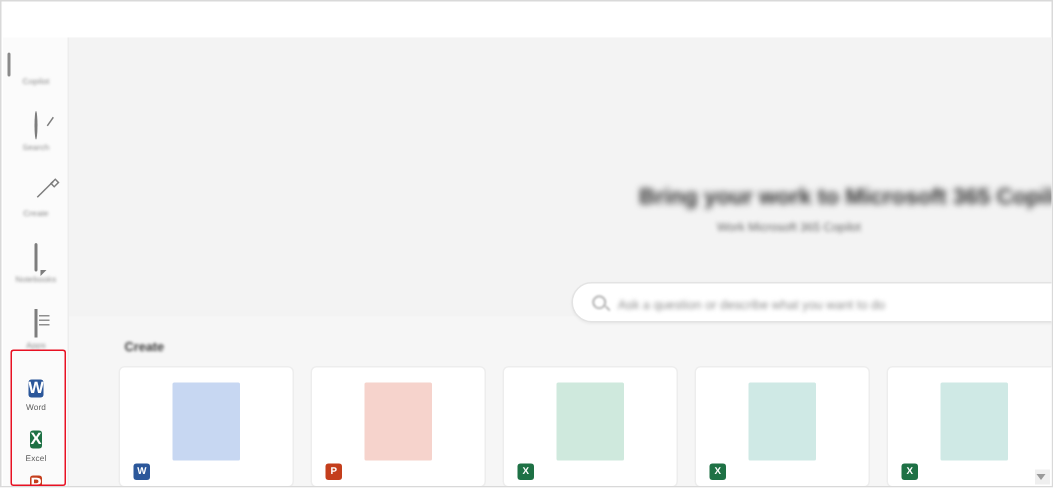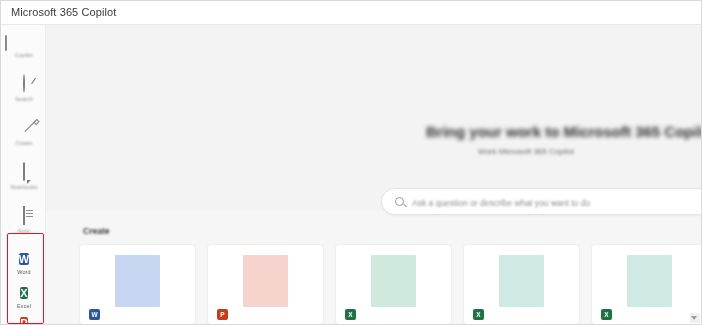--- a/index.html
+++ b/index.html
@@ -322,23 +322,20 @@
     border-left: 3px solid transparent;
     border-right: 3px solid transparent;
     border-top: 4px solid #9a9a9a;
   }
 </style>
 </head>
 <body>
 
 <div class="window">
 
-  <div class="titlebar">
-    <div class="titlebar-text">Microsoft 365 Copilot</div>
-  </div>
 
   <div class="rail">
 
     <div class="rail-item" style="top:6px;">
       <div class="rail-sel" style="top:4px;"></div>
       <span class="rail-icon"><span class="copilot-mark"></span></span>
       <span class="rail-label blurred-label">Copilot</span>
     </div>
 
     <div class="rail-item" style="top:50px;">

